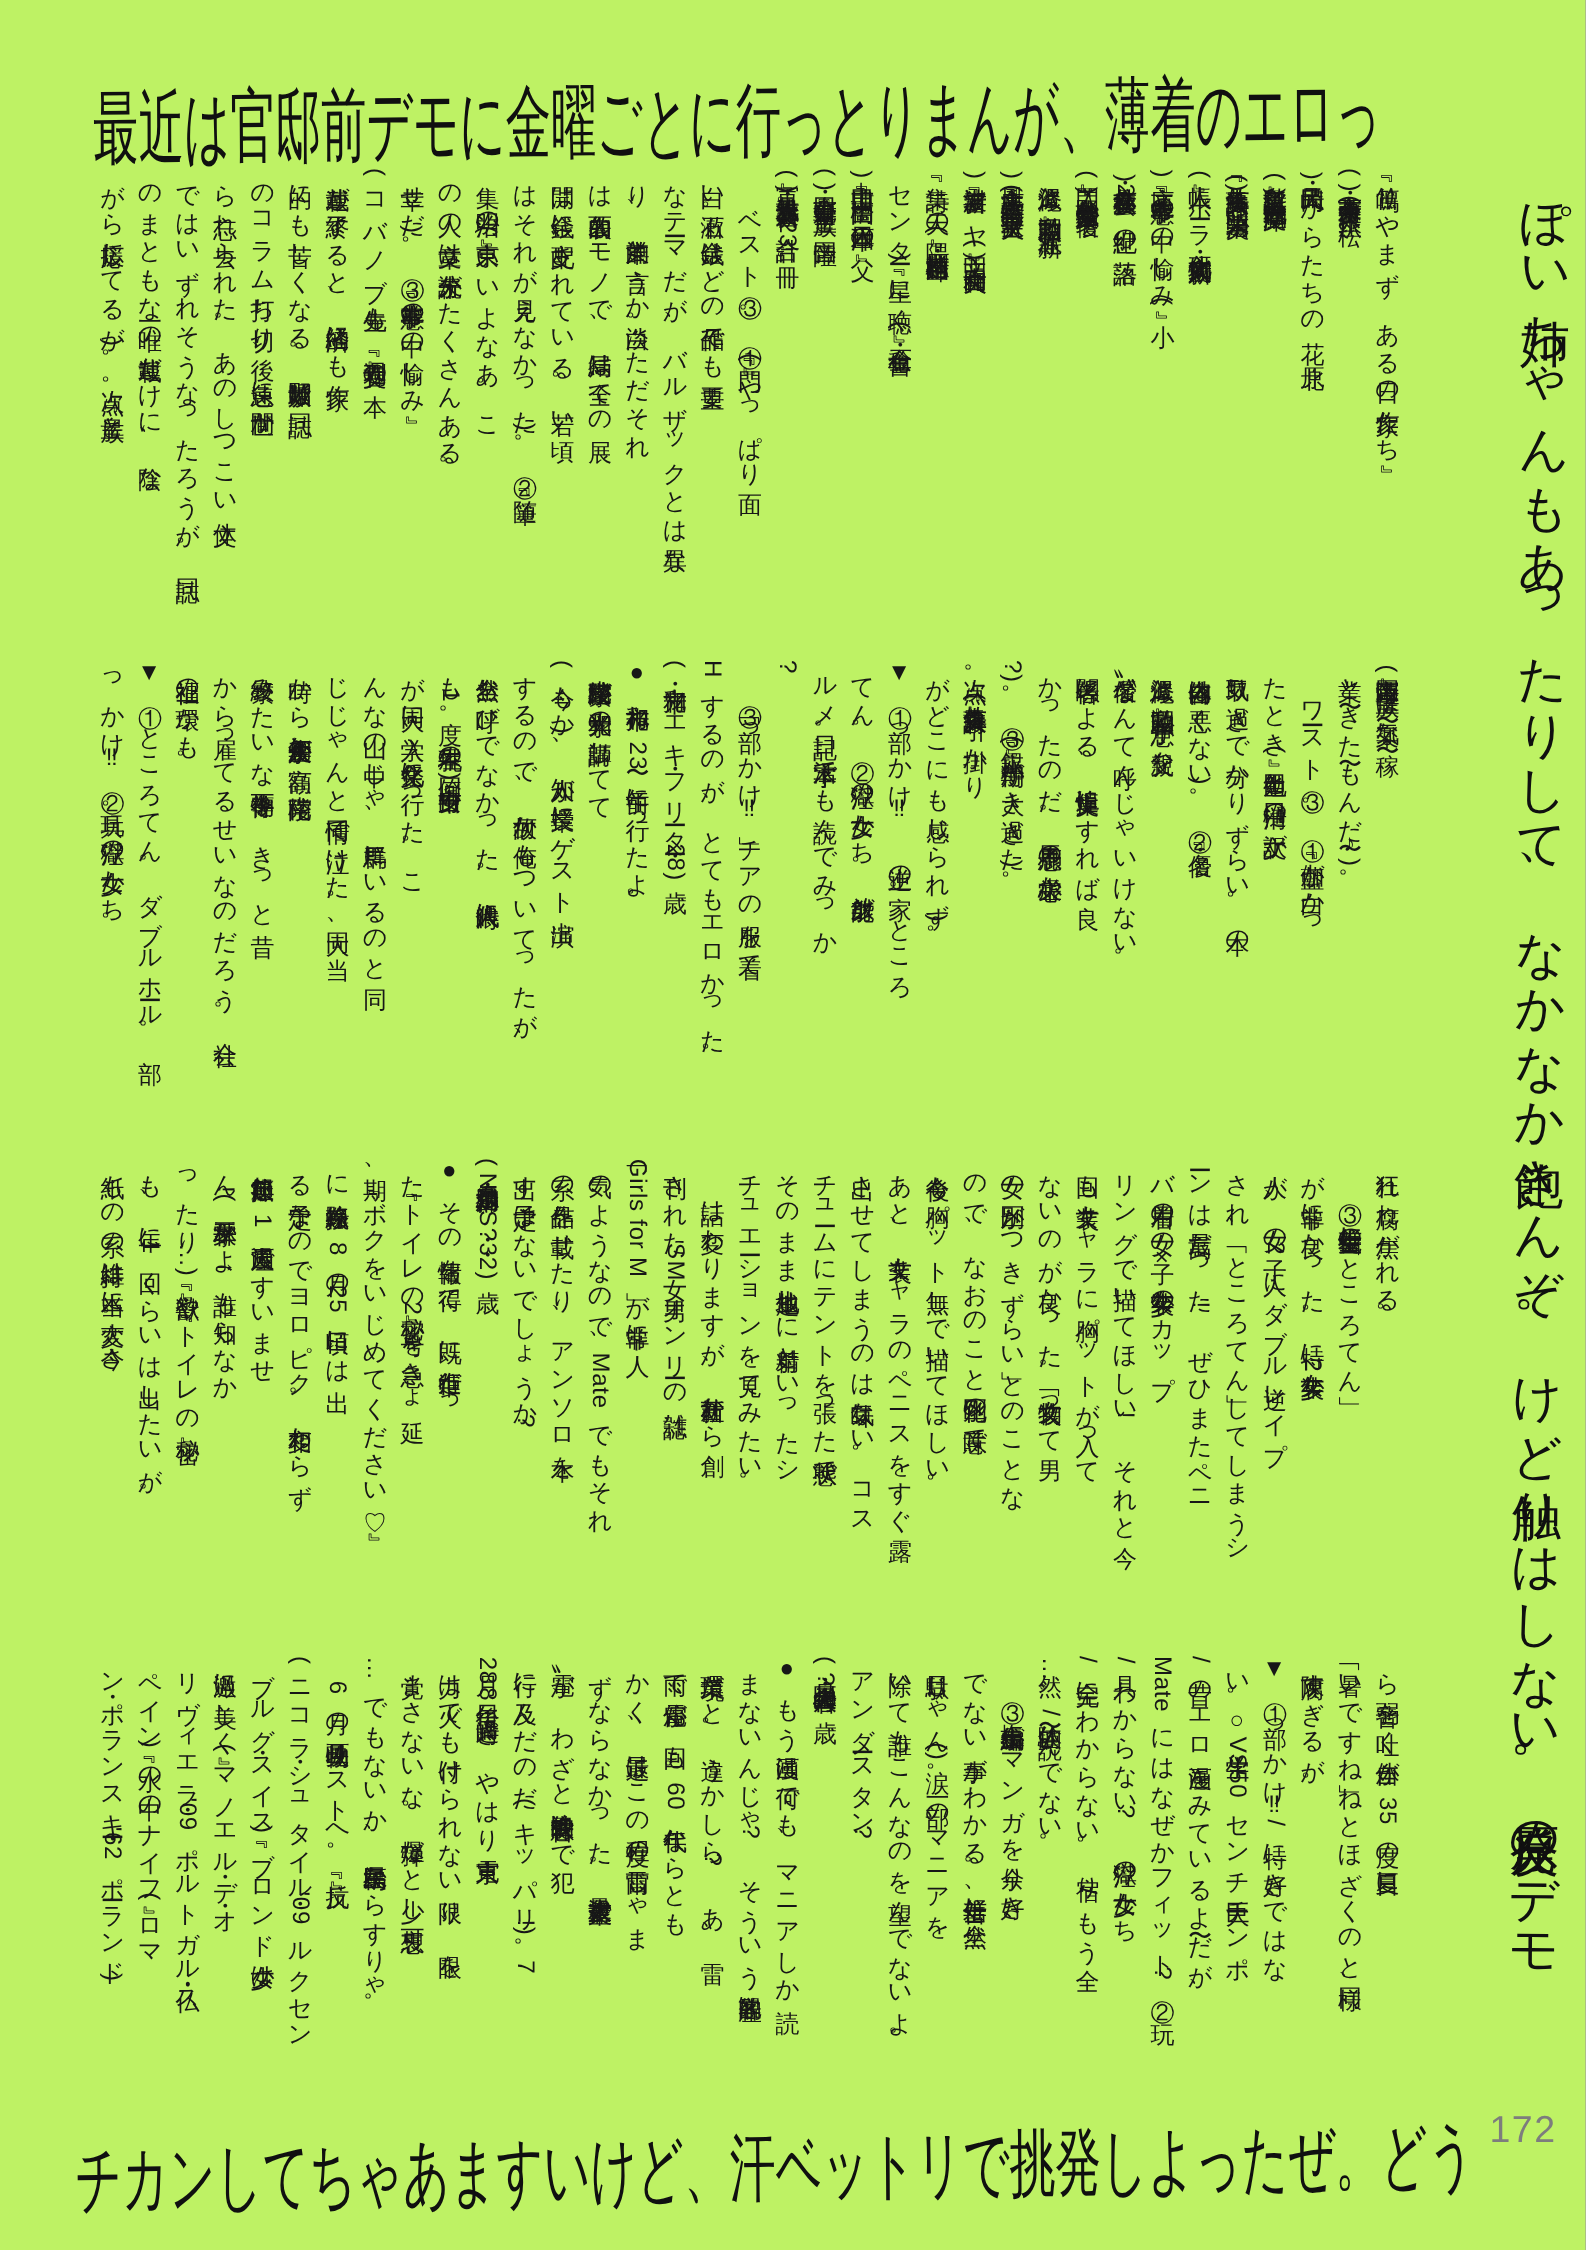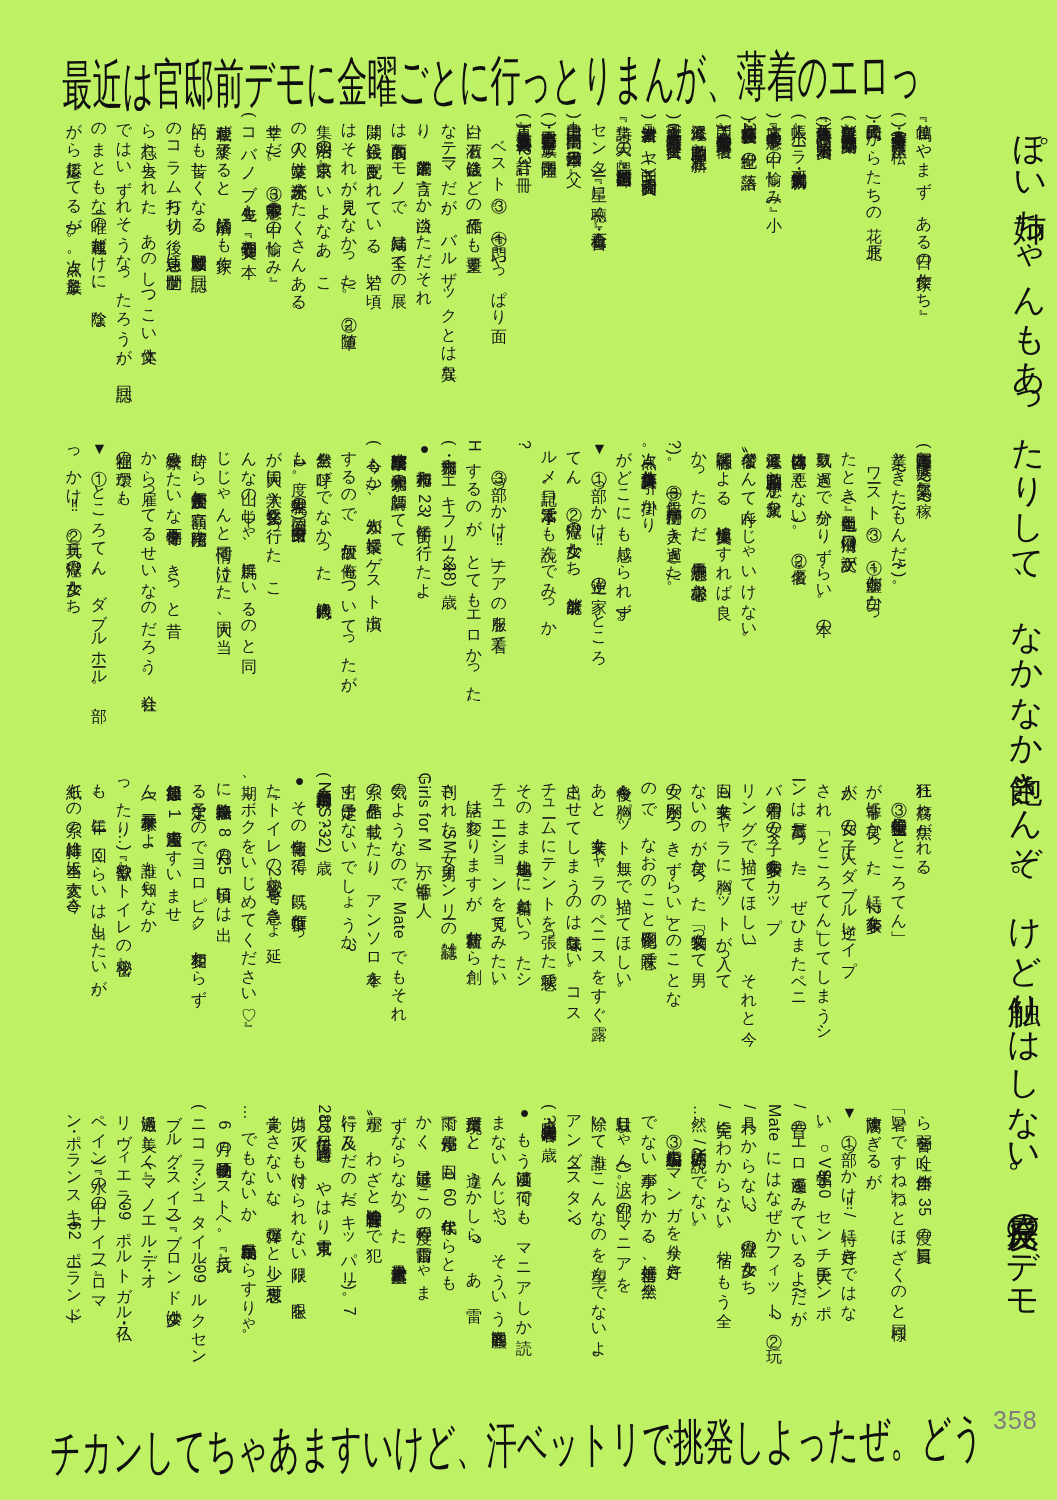--- a/index.html
+++ b/index.html
@@ -220,15 +220,15 @@
 ブルグ・スイス)『ブロンド少女は
 過激に美しく』(マノエル・デ・オ
 リヴィエラ・'09ポルトガル・仏・ス
 ペイン)『水の中のナイフ』(ロマ
 ン・ポランスキー・'62ポーランド)</div>
 
   <div class="hw hw-right">ぽい姉ちゃんもあったりして、なかなか飽きんぞ。けど触りはしない。反原発のデモ</div>
 
   <div class="hw hw-bottom">チカンしてちゃあますいけど、汗ベットリで挑発しよったぜ。どう</div>
 
-  <div class="page-number">358</div>
+  <div class="page-number">172</div>
 
 </div>
 
 </body></html>

